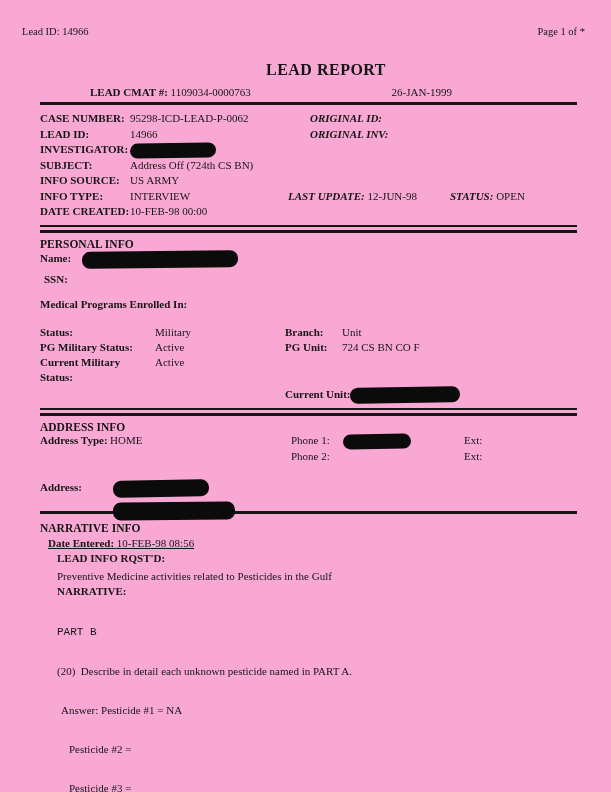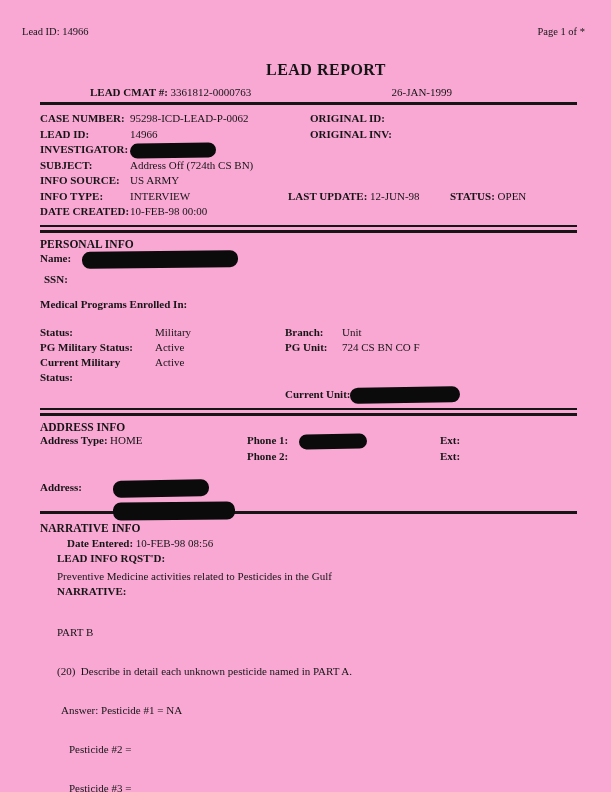--- a/index.html
+++ b/index.html
@@ -38,21 +38,21 @@
     border-bottom:3px solid #151515;
   }
   .cmat-left{margin-left:50px;}
   .cmat-date{margin-left:auto;margin-right:125px;}
   
   .htable{margin-top:6px;}
   .hrow{display:flex;line-height:15.5px;}
   .c1{flex:0 0 90px;font-weight:bold;}
   .c2{flex:0 0 180px;}
   .c2s{flex:0 0 158px;}
-  .rlabel{font-weight:bold;}
+  .rlabel{font-weight:bold;font-style:italic;}
   .pill{
     display:inline-block;
     background:#0b0b0b;
     border-radius:8px;
     vertical-align:middle;
   }
   .sep-double{
     margin-top:5px;
     border-top:2px solid #151515;
     border-bottom:3px solid #151515;
@@ -64,22 +64,22 @@
   .section-title{font-weight:bold;font-size:11.5px;margin-top:5px;}
   
   .prow{display:flex;line-height:15px;}
   .p1{flex:0 0 115px;font-weight:bold;}
   .p2{flex:0 0 130px;}
   .pr1{flex:0 0 57px;font-weight:bold;}
   
   .arow{display:flex;line-height:15px;}
   .a1{flex:0 0 70px;font-weight:bold;}
   .a2{flex:0 0 137px;}
-  .aph{flex:0 0 52px;font-weight:bold;}
-  .aext{font-weight:bold;margin-left:20px;}
+  .aph{flex:0 0 52px;font-weight:normal;margin-left:44px;}
+  .aext{font-weight:normal;}
   
   .nar{white-space:pre-wrap;line-height:13px;}
   .nline{margin-left:17px;}
   .nindent{margin-left:21px;}
   .nindent2{margin-left:29px;}
   .nbold{font-weight:bold;margin-left:17px;line-height:15px;}
 </style>
 </head>
 <body>
 
@@ -88,21 +88,21 @@
   <div class="corner-row">
     <span>Lead ID: 14966</span>
     <span>Page 1 of  *</span>
   </div>
 
   <div class="title">LEAD REPORT</div>
 
   <div class="content">
 
     <div class="cmat-row">
-      <span class="cmat-left"><span class="b">LEAD CMAT #:</span> <span>3361812-0000763</span></span>
+      <span class="cmat-left"><span class="b">LEAD CMAT #:</span> <span>1109034-0000763</span></span>
       <span class="cmat-date">26-JAN-1999</span>
     </div>
 
     <div class="htable">
       <div class="hrow">
         <span class="c1">CASE NUMBER:</span>
         <span class="c2">95298-ICD-LEAD-P-0062</span>
         <span class="rlabel">ORIGINAL ID:</span>
       </div>
       <div class="hrow">
@@ -185,30 +185,30 @@
     <div style="margin-top:15px;line-height:17px;">
       <span class="b" style="display:inline-block;width:70px;">Address:</span>
       <span class="pill" style="width:96px;height:17px;transform:rotate(-1.2deg);"></span>
     </div>
     <div style="margin-left:73px;margin-top:5px;position:relative;z-index:2;line-height:0;">
       <span class="pill" style="width:122px;height:18px;transform:rotate(-0.5deg);"></span>
     </div>
     <div class="sep-single" style="margin-top:-9px;"></div>
 
     <div class="section-title" style="margin-top:8px;">NARRATIVE INFO</div>
-    <div style="margin-left:27px;margin-top:2px;line-height:15px;">
+    <div style="margin-left:8px;margin-top:2px;line-height:15px;text-decoration:underline;">
       <span class="b">Date Entered:</span>
       <span>10-FEB-98 08:56</span>
     </div>
     <div class="nbold">LEAD INFO RQST'D:</div>
     <div class="nline" style="margin-top:3px;line-height:15px;">Preventive Medicine activities related to Pesticides in the Gulf</div>
     <div class="nbold">NARRATIVE:</div>
 
     <div class="nar">
-      <div class="nline" style="line-height:14px;">PART B</div>
+      <div class="nline" style="line-height:14px;font-family:Liberation Mono, monospace;">PART B</div>
       <div class="nline">(20)  Describe in detail each unknown pesticide named in PART A.</div>
       <div class="nindent">Answer: Pesticide #1 = NA</div>
       <div class="nindent2">Pesticide #2 =</div>
       <div class="nindent2">Pesticide #3 =</div>
       
       
       
       
       
       

